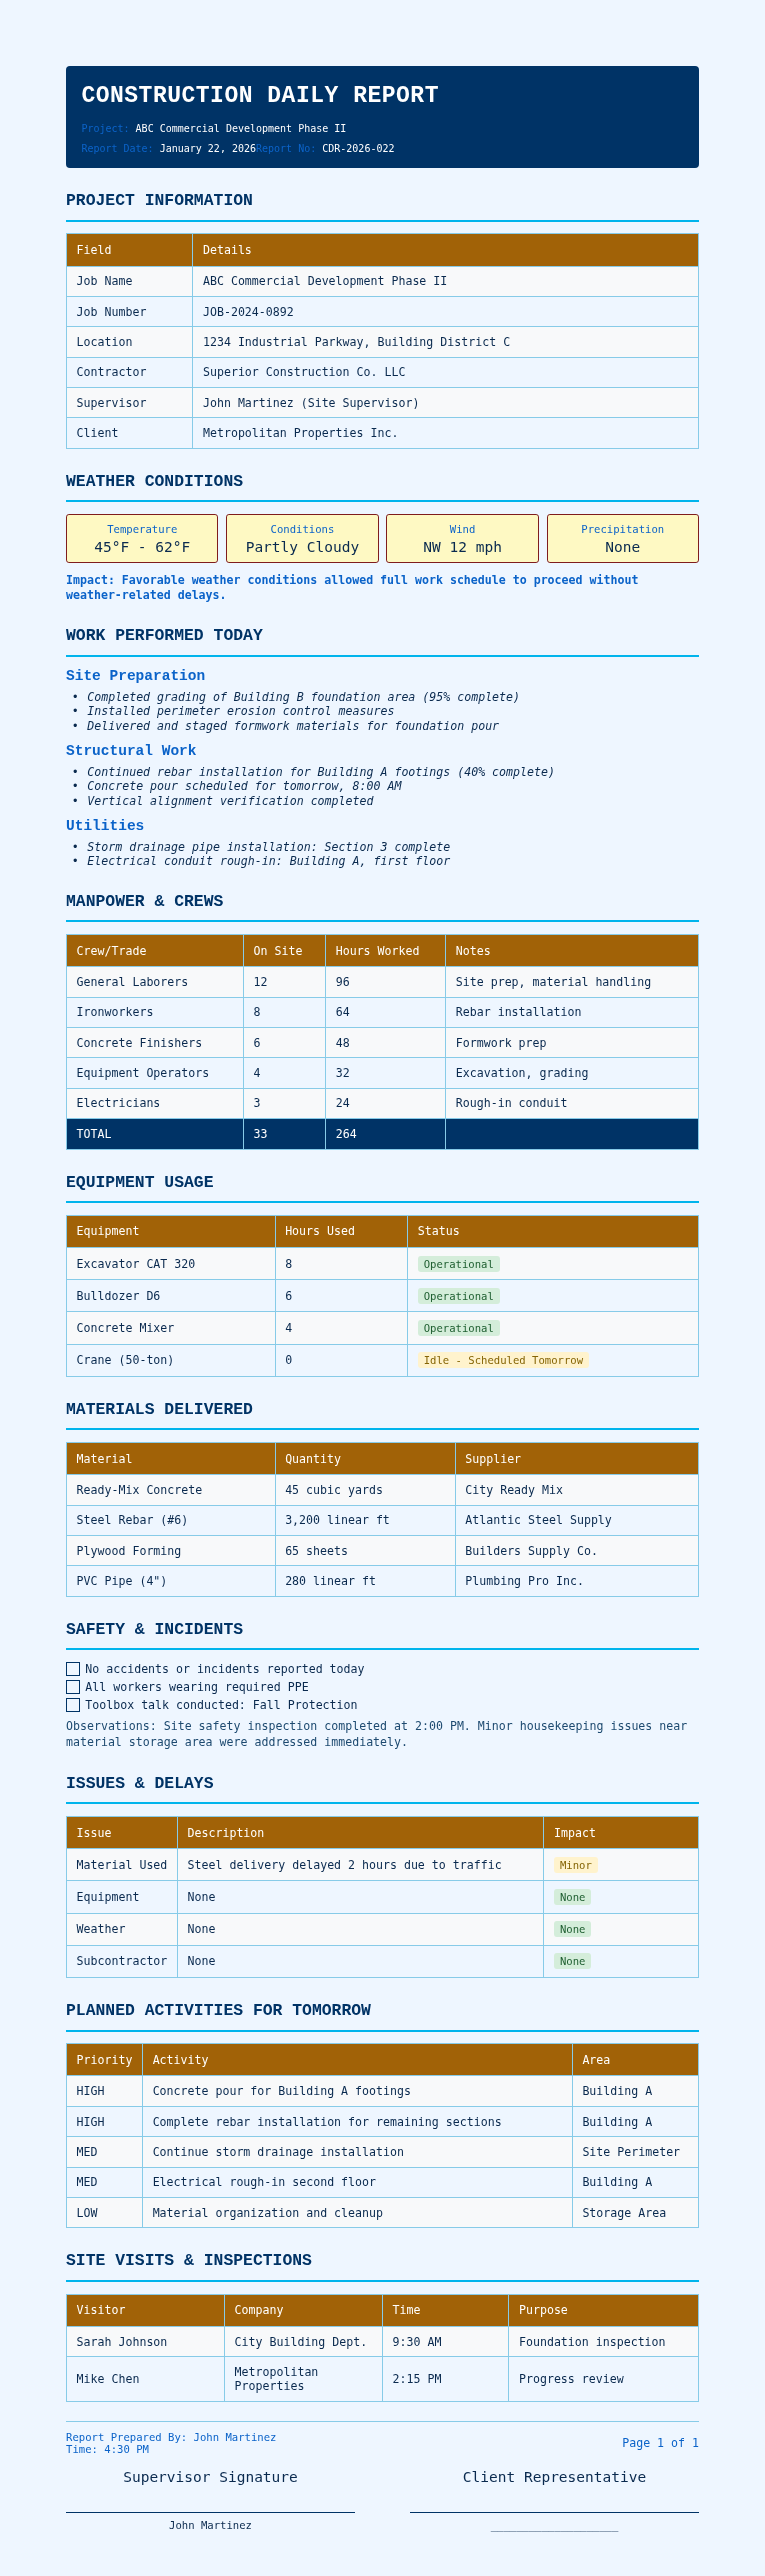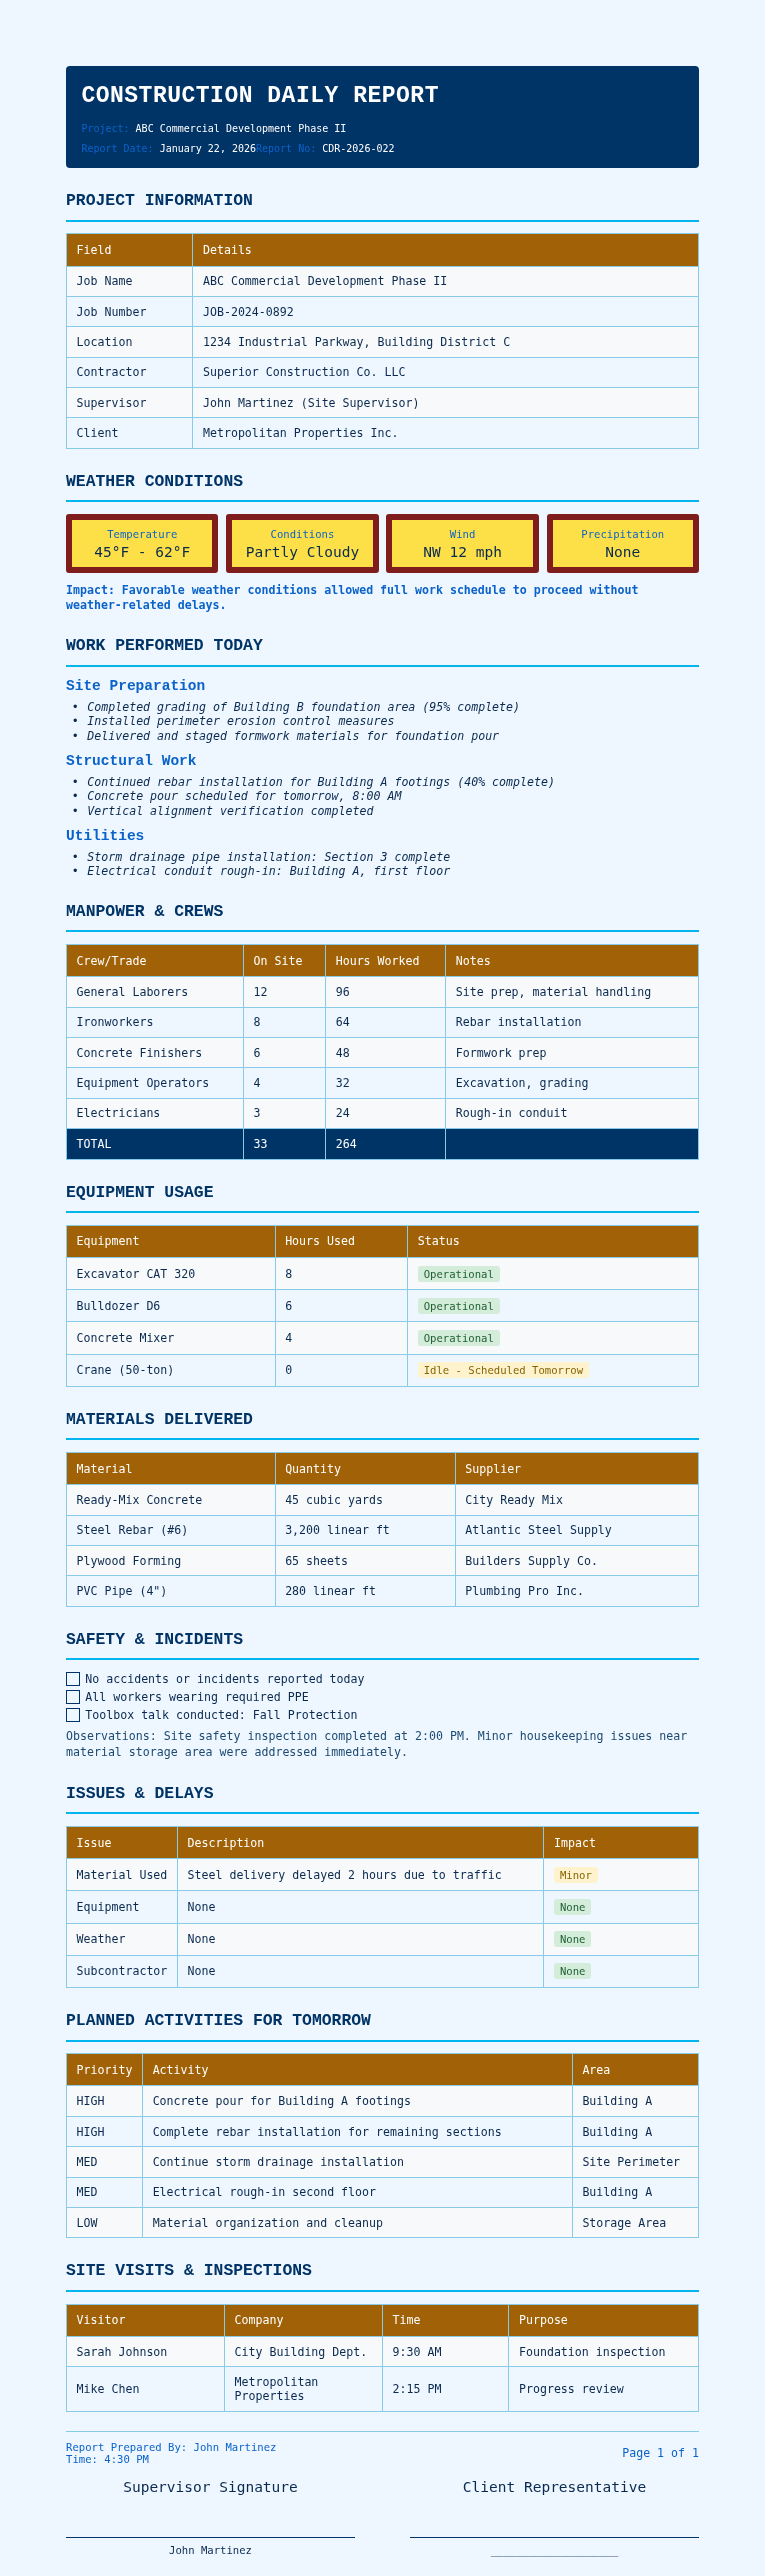--- a/index.html
+++ b/index.html
@@ -46,21 +46,21 @@
     background: #a16207; color: #fff; text-align: left; font-weight: normal;
     padding: 8.7px 9.6px; border: 1px solid #87cbe8;
   }
   td { padding: 7.7px 9.6px; border: 1px solid #87cbe8; color: #0a2a4f; vertical-align: middle; }
   tbody tr:nth-child(odd) td { background: #f8f9fa; }
   tbody tr:nth-child(even) td { background: #eef6ff; }
   tr.total td { background: #003366 !important; color: #fff; }
 
   .weather { display: flex; gap: 7.7px; }
   .wcard {
-    flex: 1; border: 6px solid #7f1d1d; border-radius: 2.9px; background: #fde047;
+    flex: 1; border: 1px solid #7f1d1d; border-radius: 2.9px; background: #fef9c3;
     text-align: center; padding: 7.7px 3.9px 7.7px 3.9px;
   }
   .wcard .wl { font-size: 10.6px; color: #0b63c9; margin-bottom: 3.9px; }
   .wcard .wv { font-size: 14.5px; color: #0a2a4f; }
   .impact { color: #0b63c9; font-size: 11.6px; margin-top: 9.6px; line-height: 1.3; font-weight: bold; }
 
   .subhead {
     font-family: "Liberation Mono", "DejaVu Sans Mono", monospace;
     font-weight: bold; font-size: 14.5px; color: #0b63c9; margin: 9.6px 0 5.8px 0;
   }
@@ -74,21 +74,21 @@
 
   .check { display: flex; align-items: center; margin-bottom: 3.9px; font-size: 11.6px; }
   .box { width: 13.5px; height: 13.5px; border: 1px solid #003366; margin-right: 5.8px; background: #fff0; }
   .obs { font-size: 11.6px; color: #1d4a70; margin-top: 7.7px; line-height: 1.35; }
 
   .footer { margin-top: 19px; border-top: 1.9px solid #87cbe8; padding-top: 9.6px; }
   .footer-row { display: flex; justify-content: space-between; color: #0b63c9; font-size: 10.6px; }
   .footer-row .right { align-self: center; font-size: 11.6px; }
   .sigs { display: flex; justify-content: space-between; margin-top: 13.5px; }
   .sig { width: 289px; text-align: center; }
-  .sig .sl { font-size: 14.5px; color: #0a2a4f; margin-bottom: 42px; }
+  .sig .sl { font-size: 14.5px; color: #0a2a4f; margin-bottom: 27px; }
   .sig .line { border-top: 1.9px solid #003366; margin: 0 auto 5.8px auto; width: 100%; }
   .sig .sn { font-size: 10.6px; color: #0a2a4f; }
 </style>
 </head>
 <body>
 
 <div class="page">
 
   <div class="header">
     <h1>CONSTRUCTION DAILY REPORT</h1>

